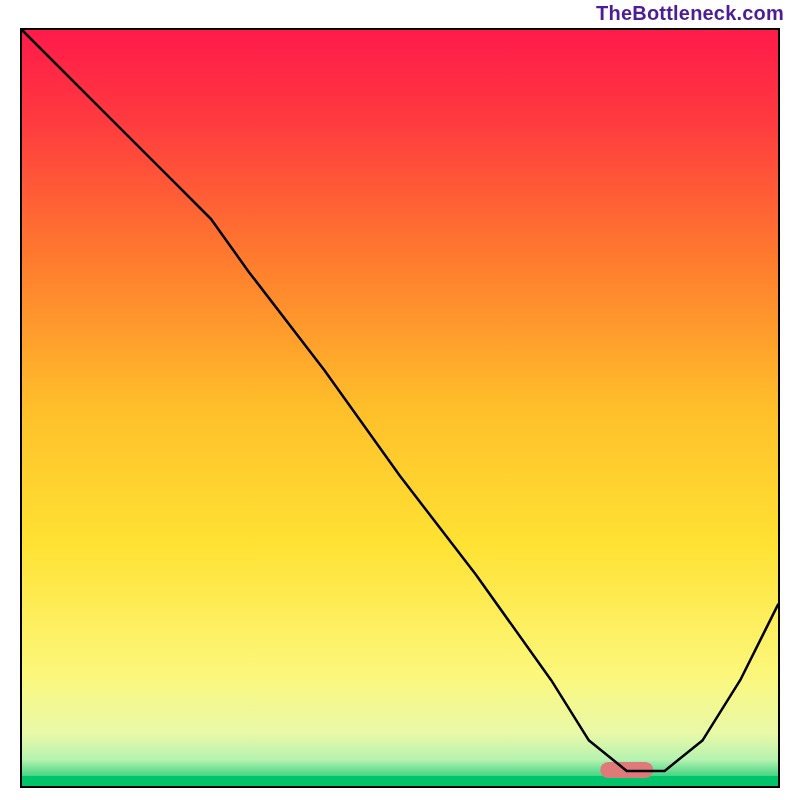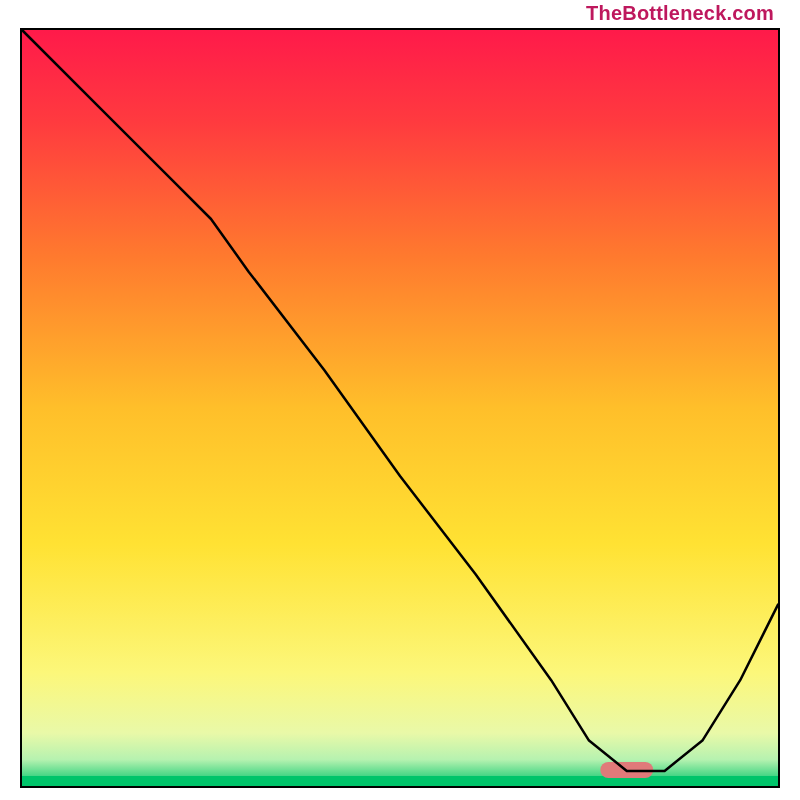--- a/index.html
+++ b/index.html
@@ -11,24 +11,24 @@
     font-family: Arial, Helvetica, sans-serif;
   }
   .wrap {
     position: relative;
     width: 800px;
     height: 800px;
   }
   .watermark {
     position: absolute;
     top: 2px;
-    right: 26px;
+    right: 16px;
     font-size: 20px;
     font-weight: bold;
-    color: #be185d;
+    color: #4c1d95;
     letter-spacing: 0.2px;
     z-index: 10;
   }
   .chart-area {
     position: absolute;
     left: 20px;
     top: 28px;
     width: 760px;
     height: 760px;
   }

